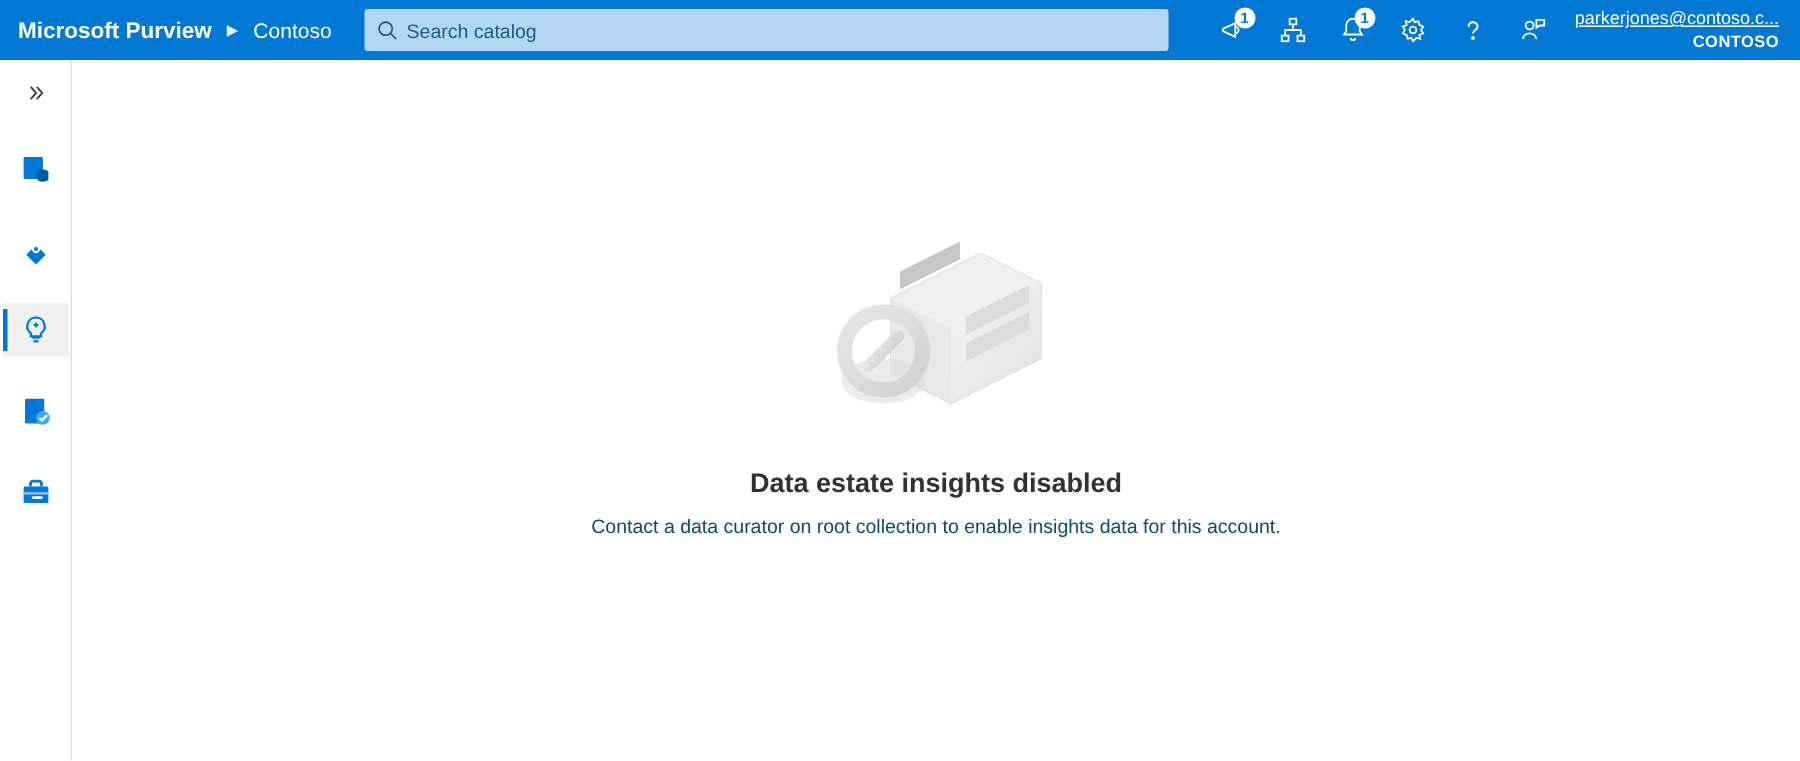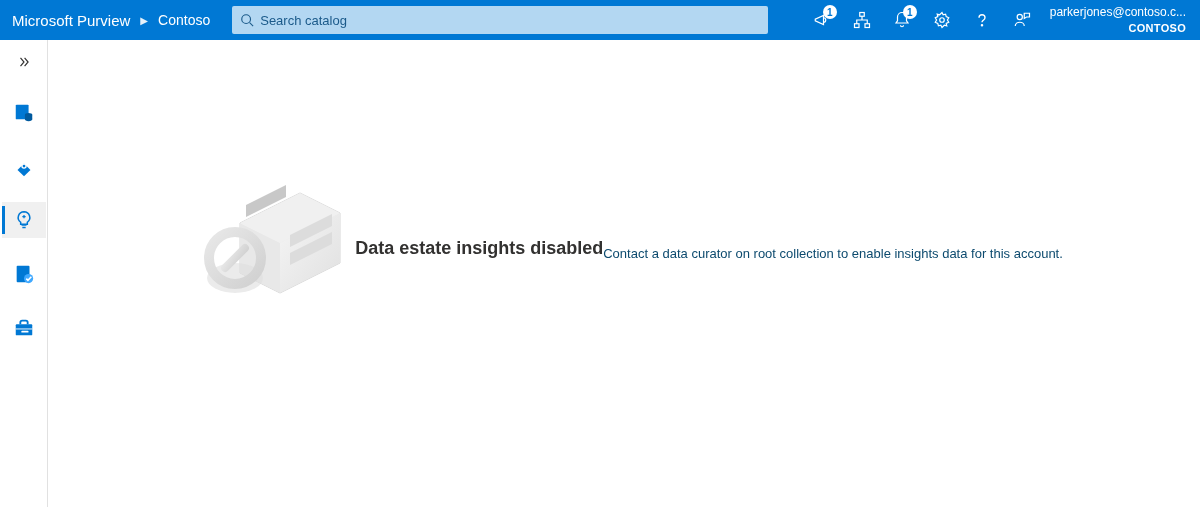--- a/index.html
+++ b/index.html
@@ -1,45 +1,45 @@
 <!DOCTYPE html>
 <html><head>
   <meta charset="utf-8">
   <style>
     * { margin: 0; padding: 0; box-sizing: border-box; }
     body { font-family: 'Segoe UI', Tahoma, Geneva, sans-serif; background: #fff; width: 1200px; height: 507px; overflow: hidden; }
     
     .header { height: 40px; background: #0078d4; display: flex; align-items: center; color: #fff; }
     .header-brand { display: flex; align-items: center; padding: 0 12px; gap: 4px; }
-    .brand-text { font-weight: 400; font-size: 15px; }
+    .brand-text { font-weight: 700; font-size: 15px; }
     .breadcrumb-sep { font-size: 10px; margin: 0 6px; opacity: 0.9; }
     .breadcrumb-item { font-size: 14px; font-weight: 400; }
     
     .search-wrap { margin-left: 10px; }
     .search-box { width: 536px; height: 28px; background: #b3d7f2; border: none; border-radius: 2px; display: flex; align-items: center; padding: 0 8px; }
     .search-box svg { flex-shrink: 0; }
     .search-input { background: transparent; border: none; outline: none; font-size: 13px; color: #004578; margin-left: 6px; width: 100%; }
     .search-input::placeholder { color: #1b5a8a; }
     
     .header-right { margin-left: auto; display: flex; align-items: center; height: 100%; }
     .hicon { width: 40px; height: 40px; display: flex; align-items: center; justify-content: center; cursor: pointer; position: relative; }
     .hicon svg { stroke: #fff; }
     .badge { position: absolute; top: 5px; right: 5px; min-width: 14px; height: 14px; background: #fff; color: #0078d4; border-radius: 50%; font-size: 10px; font-weight: 600; display: flex; align-items: center; justify-content: center; }
     .user-block { padding: 0 14px 0 8px; text-align: right; font-size: 12px; line-height: 1.3; }
-    .user-email { font-size: 12px; }
+    .user-email { font-size: 12px; text-decoration: underline; }
     .user-org { font-weight: 700; font-size: 11px; letter-spacing: 0.3px; }
     
     .layout { display: flex; height: calc(100% - 40px); }
     .sidebar { width: 48px; background: #fff; border-right: 1px solid #e1e1e1; display: flex; flex-direction: column; align-items: center; padding-top: 8px; gap: 18px; }
     .sidebar-toggle { width: 100%; height: 28px; display: flex; align-items: center; justify-content: center; cursor: pointer; }
     .nav-item { width: 44px; height: 36px; display: flex; align-items: center; justify-content: center; cursor: pointer; position: relative; }
     .nav-item.active { background: #f0f0f0; }
     .nav-item.active::before { content: ''; position: absolute; left: 0px; top: 4px; bottom: 4px; width: 3px; background: #0078d4; }
     
-    .main { flex: 1; display: flex; flex-direction: row; align-items: center; justify-content: center; padding-bottom: 40px; }
+    .main { flex: 1; display: flex; flex-direction: column; align-items: center; justify-content: center; padding-bottom: 40px; }
     .illustration { margin-bottom: 18px; }
     .empty-title { font-size: 18px; font-weight: 600; color: #323130; margin-bottom: 10px; }
     .empty-desc { font-size: 13px; color: #0c4a6e; }
   </style>
 </head>
 <body>
 
 <div class="header">
   <div class="header-brand">
     <span class="brand-text">Microsoft Purview</span>

